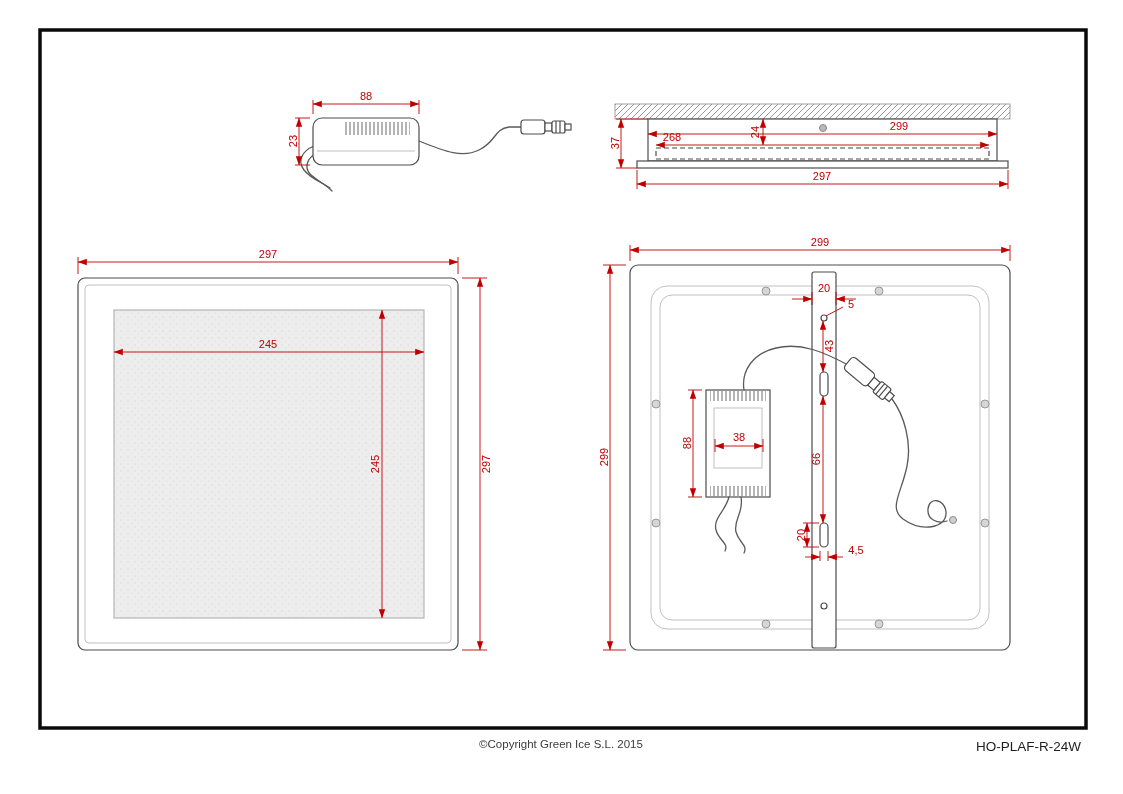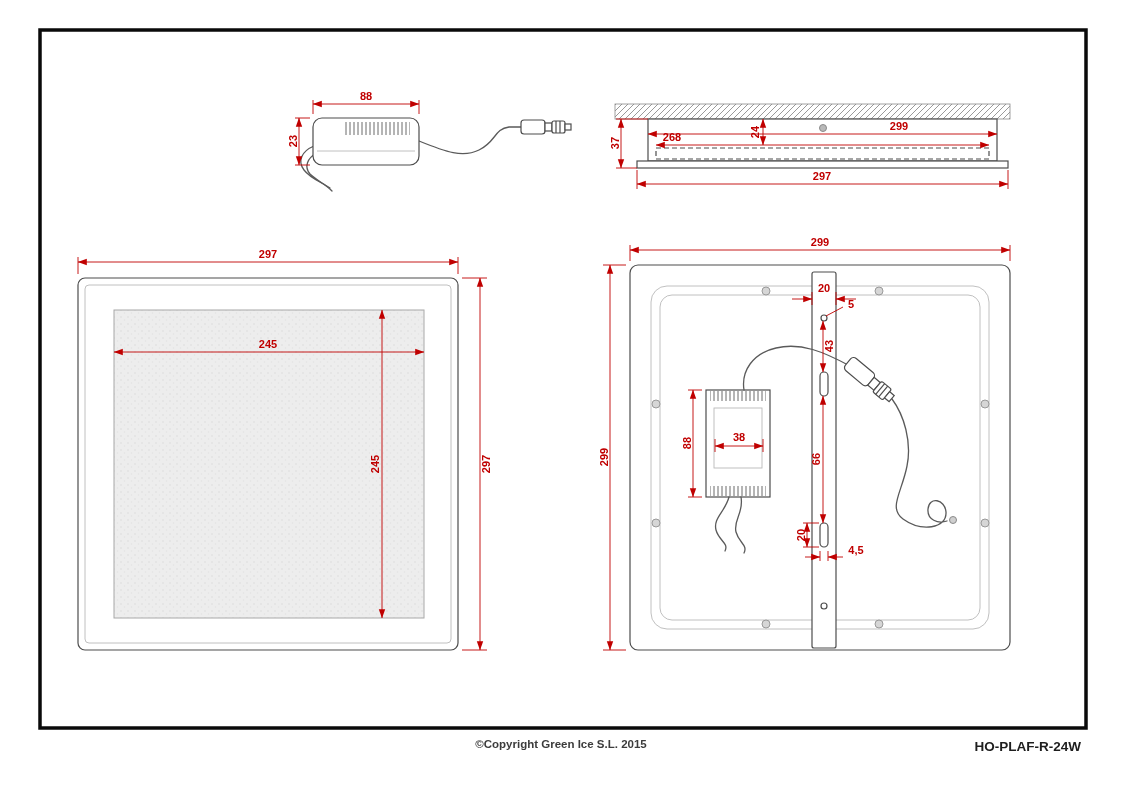--- a/index.html
+++ b/index.html
@@ -1,16 +1,16 @@
 <!DOCTYPE html>
 <html><head>
 <meta charset="utf-8">
 <style>
   html,body{margin:0;padding:0;background:#ffffff;}
-  .page{position:relative;width:1123px;height:794px;background:#ffffff;font-family:"Liberation Sans",sans-serif;font-weight:bold;}
+  .page{position:relative;width:1123px;height:794px;background:#ffffff;font-family:"Liberation Sans",sans-serif;}
   svg{display:block;}
   .ol{fill:none;stroke:#4d4d4d;stroke-width:1.2;}
   .olf{fill:#ffffff;stroke:#4d4d4d;stroke-width:1.2;}
   .olt{fill:none;stroke:#b9b9b9;stroke-width:0.9;}
   .red{stroke:#c00000;stroke-width:0.9;fill:none;}
   .dimt{fill:#c00000;font-size:11px;text-anchor:middle;}
   .wire{fill:none;stroke:#5a5a5a;stroke-width:1.3;stroke-linecap:round;}
   .dash{stroke-dasharray:5 3;}
   .foot{fill:#3c3c3c;font-size:11.5px;text-anchor:middle;}
   .model{fill:#1e1e1e;font-size:13.5px;text-anchor:end;}

